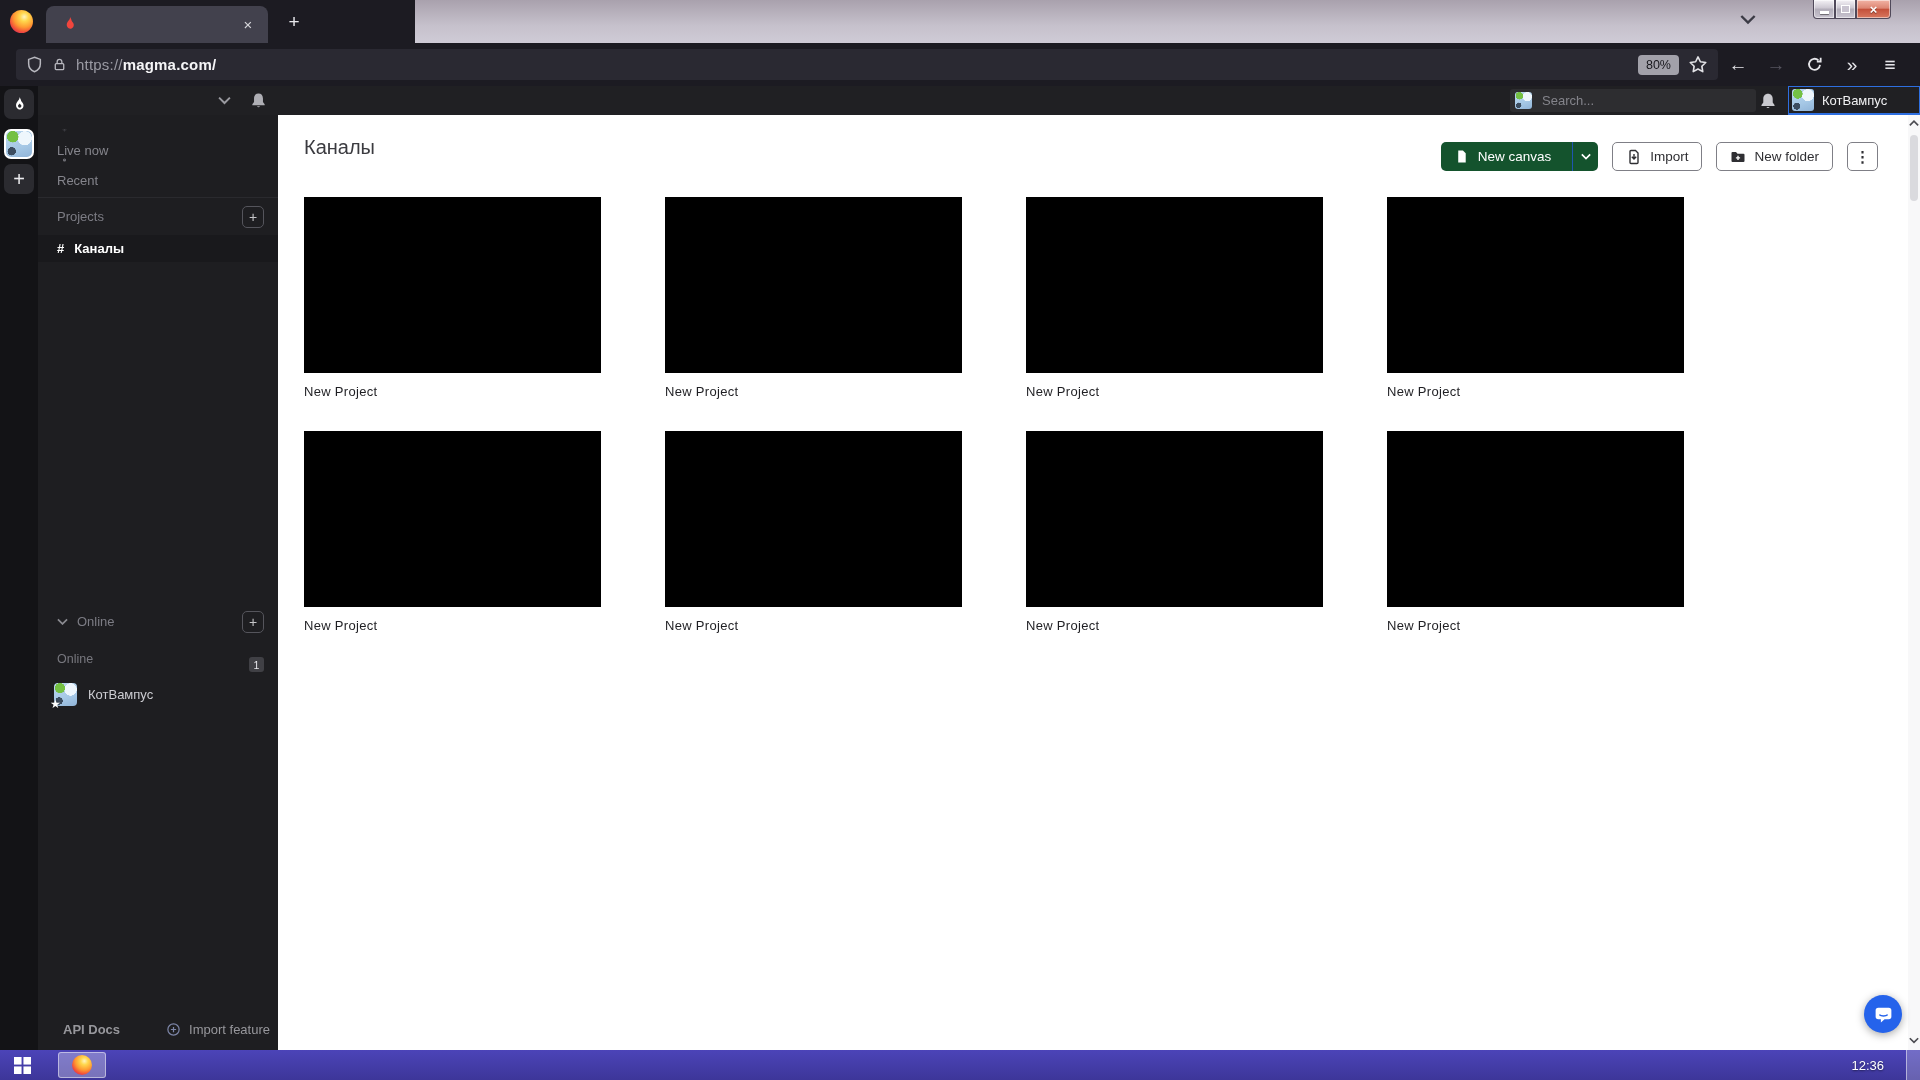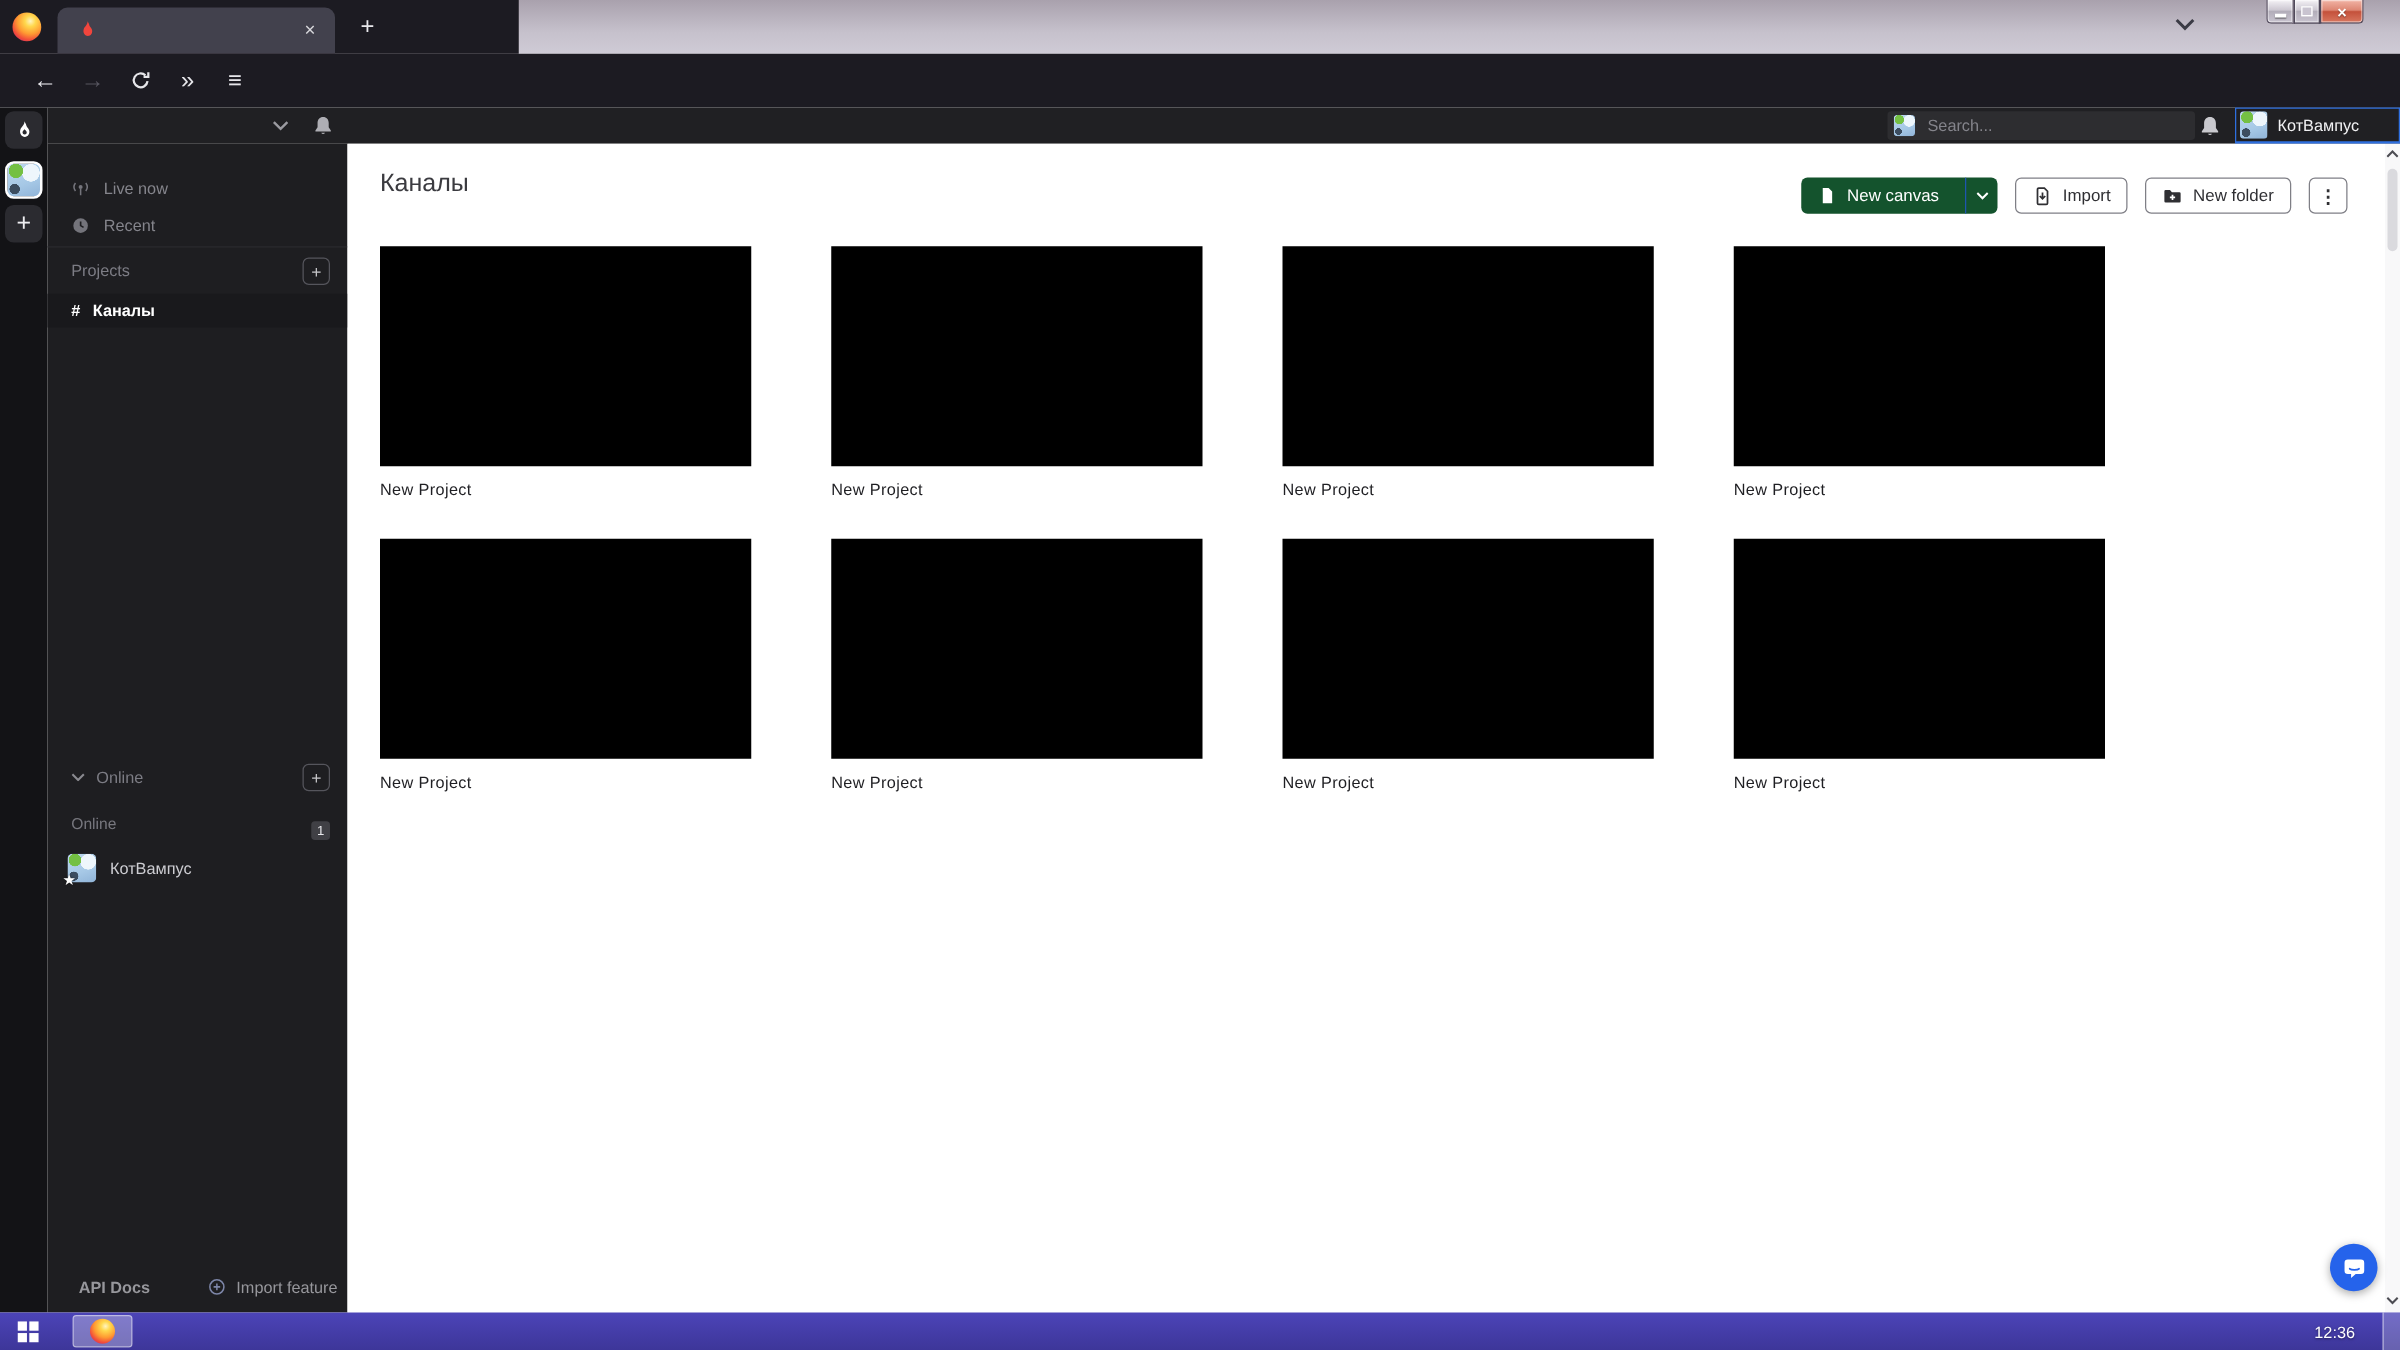--- a/index.html
+++ b/index.html
@@ -83,22 +83,22 @@
   .rail-tile{position:absolute;left:4px;width:30px;height:30px;border-radius:7px;
     display:flex;align-items:center;justify-content:center;}
   .rail-logo{top:3px;background:#2b2b30;color:#fff;}
   .rail-logo svg{width:17px;height:17px;}
   .rail-avatar{top:43px;border:2px solid #fff;}
   .rail-plus{top:78px;background:#2b2b30;color:#ededf0;font-size:20px;}
 
   
   .sidebar{position:absolute;left:38px;top:115px;width:240px;bottom:30px;background:#1e1e21;}
   .sb-nav{padding-top:13px;}
-  .sb-row{height:30px;display:flex;align-items:flex-end;gap:11px;padding-left:19px;
-    color:#85858c;font-size:13px;}
+  .sb-row{height:30px;display:flex;align-items:flex-start;gap:11px;padding-left:19px;
+    color:#85858c;font-size:13px;flex-direction:column;}
   .sb-row svg{width:15px;height:15px;color:#74747b;}
   .sb-div{border-top:1px solid #2a2a2e;margin:9px 0 0 0;}
   .sec-head{height:37px;display:flex;align-items:center;padding:0 14px 0 19px;}
   .sec-label{color:#7c7c84;font-size:13px;}
   .sb-add{margin-left:auto;width:22px;height:22px;border:1px solid #55555c;border-radius:5px;
     background:transparent;color:#c5c5c8;font-size:14px;display:flex;align-items:center;
     justify-content:center;}
   .sb-item-active{height:27px;display:flex;align-items:center;gap:10px;padding-left:19px;
     background:#19191c;color:#fff;font-size:13px;font-weight:bold;}
   .sb-users{position:absolute;left:0;right:0;top:488px;}
@@ -208,20 +208,41 @@
       <div class="winbtn res">
           <span class="res-glyph"></span>
         </div>
       <div class="winbtn cls">
         <span class="cls-glyph">×</span>
         </div>
     </div>
   </div>
 
   <div class="navbar">
+    <div class="urlfield">
+      <span class="icon-shield">
+        <svg viewBox="0 0 16 16" fill="none" stroke="currentColor" stroke-width="1.4">
+            <path d="M8 1.2 L13.5 3.2 V7.4 C13.5 11.2 11.2 13.7 8 14.8 C4.8 13.7 2.5 11.2 2.5 7.4 V3.2 Z"></path>
+          </svg>
+      </span>
+      <span class="icon-lock">
+        <svg viewBox="0 0 16 16" fill="none" stroke="currentColor" stroke-width="1.4">
+            <rect x="3.5" y="7" width="9" height="6.5" rx="1"></rect>
+            <path d="M5.5 7 V5 a2.5 2.5 0 0 1 5 0 v2"></path>
+          </svg>
+      </span>
+      <span class="url-text"><span class="url-scheme">https://</span><span class="url-host">magma.com/</span></span>
+      <span class="url-spacer"></span>
+      <span class="zoom-pill">80%</span>
+      <span class="icon-star">
+        <svg viewBox="0 0 16 16" fill="none" stroke="currentColor" stroke-width="1.3" stroke-linejoin="round">
+            <path d="M8 1.5 L9.9 5.4 14.2 6 11.1 9 11.8 13.3 8 11.2 4.2 13.3 4.9 9 1.8 6 6.1 5.4 Z"></path>
+          </svg>
+      </span>
+    </div>
     <span class="nav-ico">←</span>
     <span class="nav-ico dim">→</span>
     <span class="nav-ico">
       <span class="icon-reload">
           <svg viewBox="0 0 16 16" fill="none" stroke="currentColor" stroke-width="1.7">
             <path d="M13.2 8.4 A5.2 5.2 0 1 1 11.6 4.0"></path>
             <path d="M13.8 1.6 V5.2 H10.2"></path>
           </svg>
         </span>
     </span>

